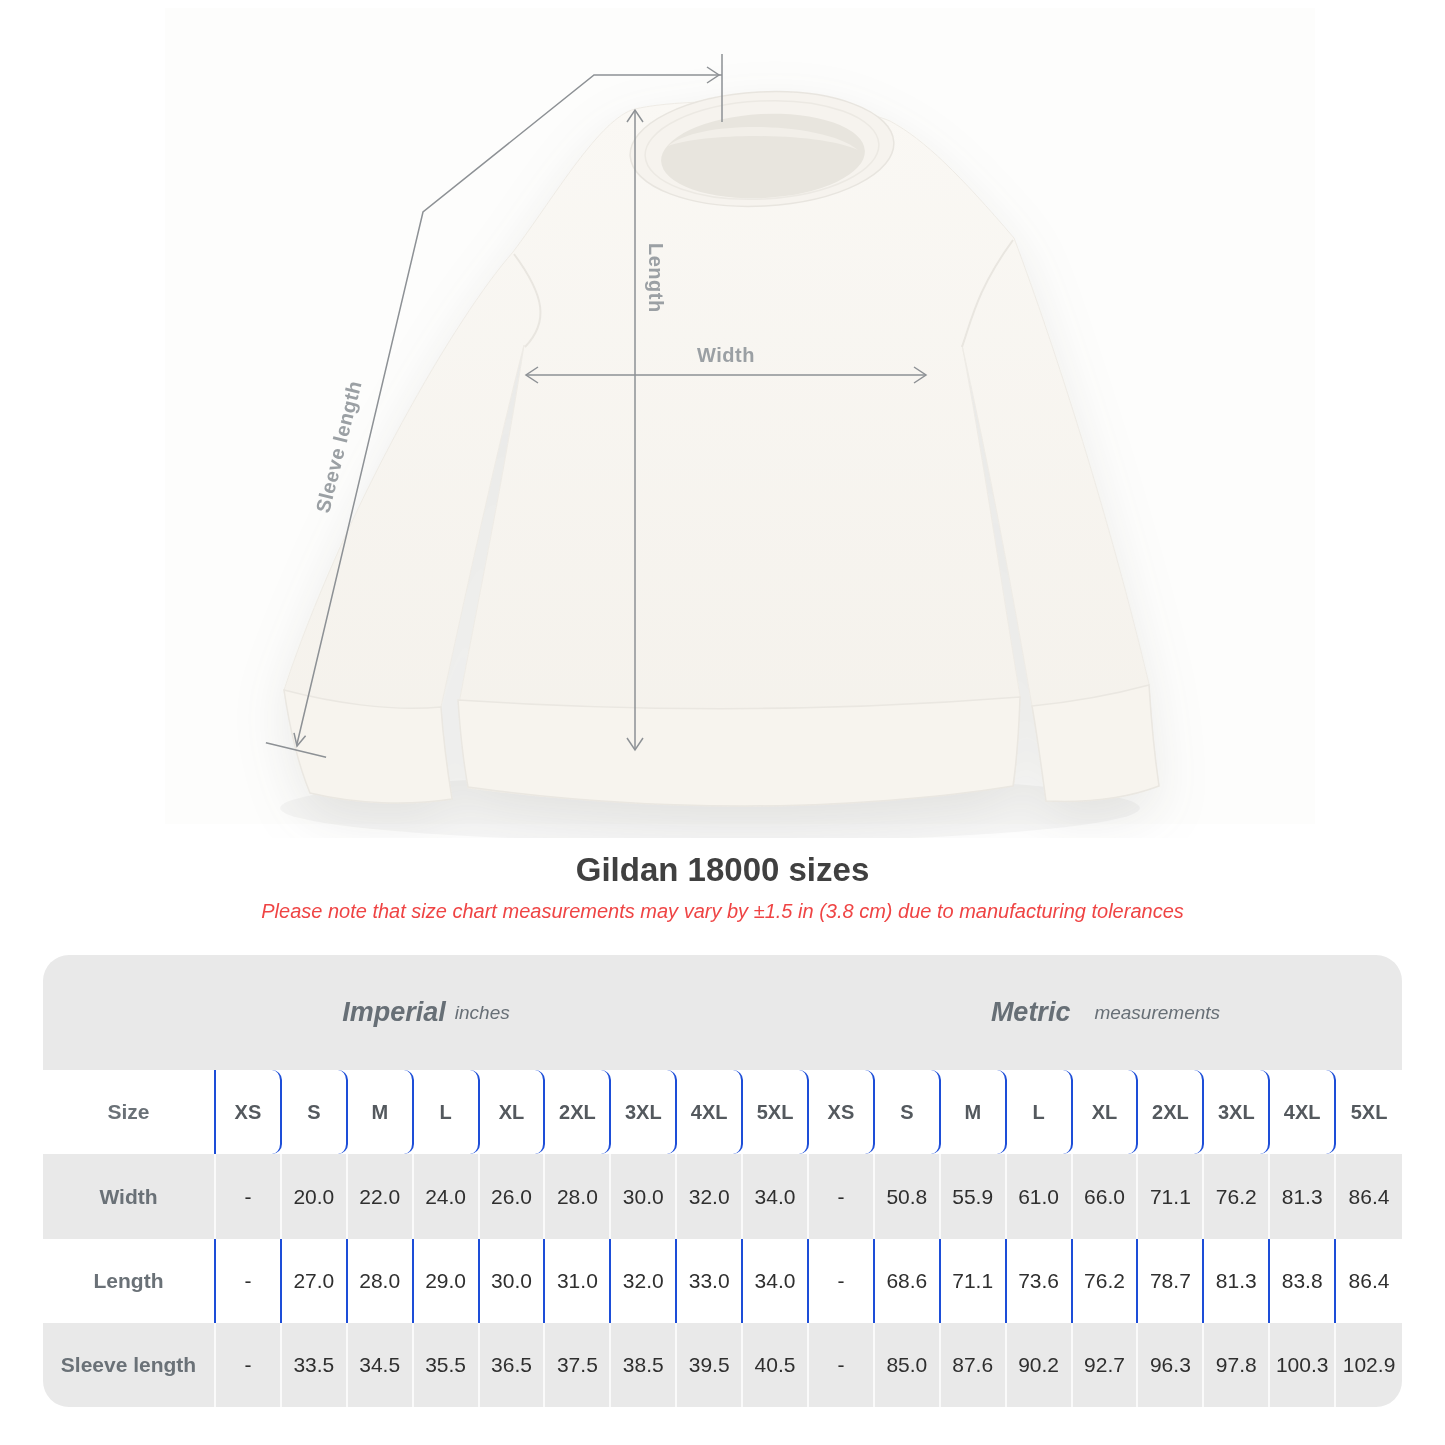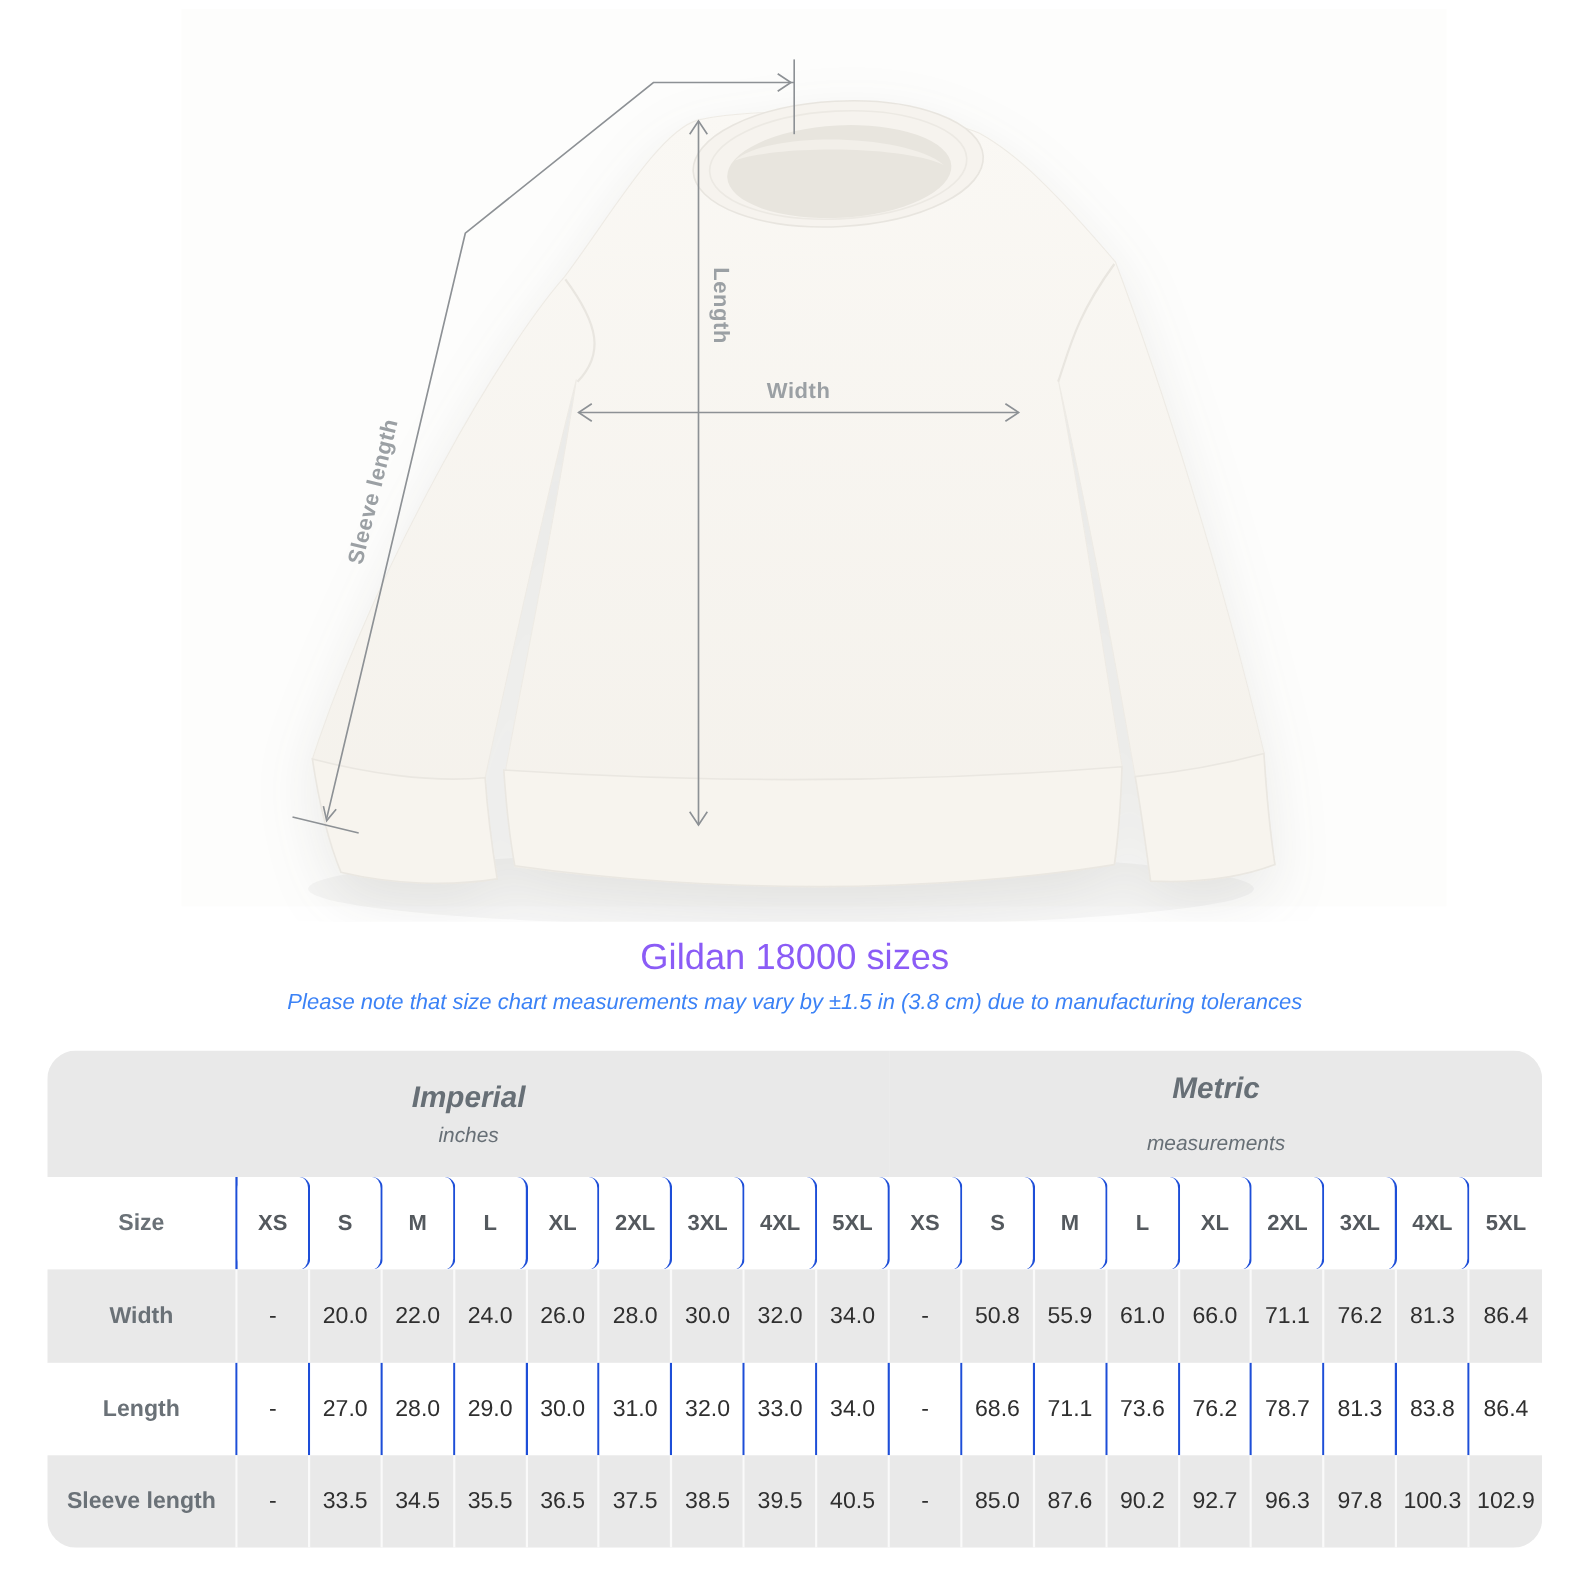--- a/index.html
+++ b/index.html
@@ -6,42 +6,42 @@
   body {
     width: 1445px; height: 1445px; overflow: hidden;
     font-family: "Liberation Sans", "DejaVu Sans", sans-serif;
   }
   .figure { position: relative; width: 1445px; height: 838px; }
   .figure svg { position: absolute; left: 0; top: 0; }
 
   .heading { text-align: center; }
   .title {
     margin-top: 14px;
-    font-size: 33px; font-weight: normal; color: #8b5cf6; line-height: 1.1;
+    font-size: 33px; font-weight: bold; color: #404040; line-height: 1.1;
   }
   .subtitle {
     margin-top: 12px;
-    font-size: 20px; font-style: italic; color: #3b82f6;
+    font-size: 20px; font-style: italic; color: #ef4444;
   }
 
   .size-table {
     width: 1359px; margin: 32px auto 0 auto;
     display: grid;
     grid-template-columns: 173px repeat(18, 1fr);
     grid-template-rows: 115px 84px 85px 84px 84px;
     border-radius: 26px; overflow: hidden;
   }
   .trow { display: contents; }
   .cell {
     display: flex; align-items: center; justify-content: center;
     font-size: 21px; color: #2f2f2f; white-space: nowrap;
   }
   .band {
     background: #e9e9e9;
-    display: flex; flex-direction: column; align-items: center; justify-content: center;
+    display: flex; align-items: center; justify-content: center;
     gap: 9px; color: #676f76;
   }
   .band-left  { grid-column: 1 / span 10; }
   .band-right { grid-column: 11 / span 9; gap: 24px; }
   .band-title { font-size: 27px; font-weight: bold; font-style: italic; }
   .band-unit  { font-size: 19px; font-style: italic; }
 
   .r-white .cell { background: #ffffff; border-right: 2px solid #1d4ed8; }
   .r-gray  .cell { background: #e9e9e9; border-right: 2px solid #fafafa; }
   .r-white .cell.last, .r-gray .cell.last { border-right: none; }

